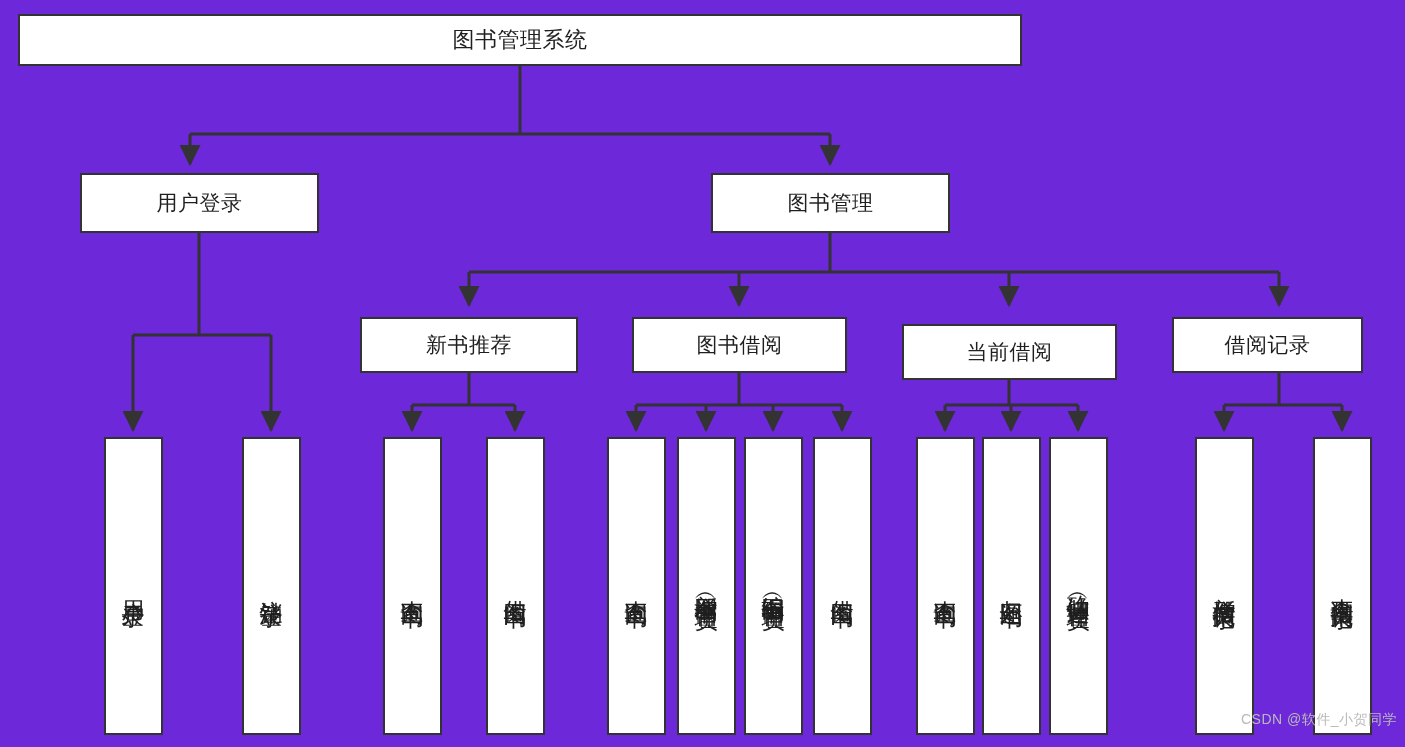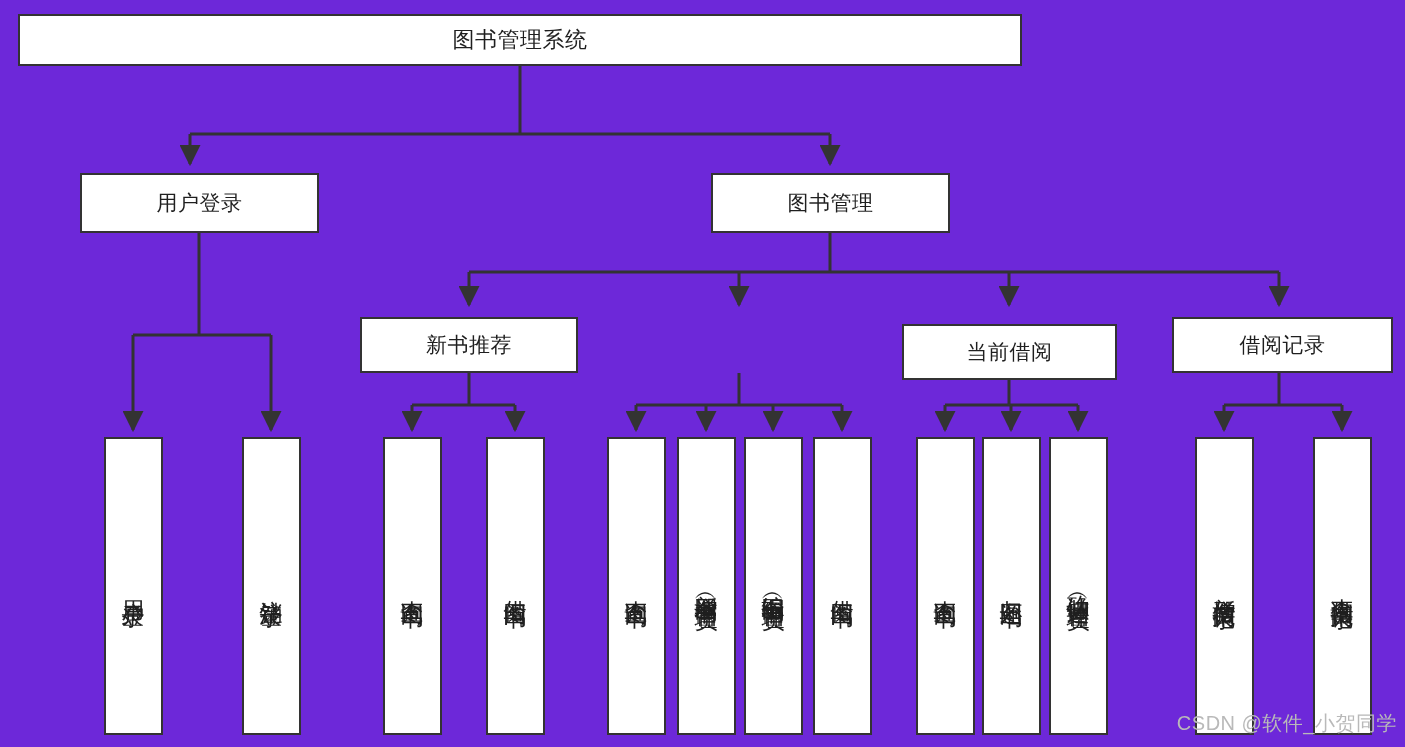--- a/index.html
+++ b/index.html
@@ -63,22 +63,22 @@
     text-orientation: upright;
     font-size: 23px;
     line-height: 1.05;
     letter-spacing: 2px;
     max-height: 100%;
     white-space: normal;
   }
   .watermark {
     position: absolute;
     right: 8px;
-    bottom: 10px;
-    font-size: 20px;
+    bottom: 18px;
+    font-size: 14px;
     color: #b9b9b9;
     letter-spacing: 0.5px;
     z-index: 5;
     white-space: nowrap;
   }
 </style>
 </head>
 <body>
 
 <div id="diagram">
@@ -140,24 +140,27 @@
   <div class="node horiz" style="left:80px; top:173px; width:239px; height:60px;">
     <span class="label">用户登录</span>
   </div>
   <div class="node horiz" style="left:711px; top:173px; width:239px; height:60px;">
     <span class="label">图书管理</span>
   </div>
 
   <div class="node horiz" style="left:360px; top:317px; width:218px; height:56px;">
     <span class="label">新书推荐</span>
   </div>
+  <div class="node horiz" style="left:632px; top:317px; width:215px; height:56px;">
+    <span class="label">图书借阅</span>
+  </div>
   <div class="node horiz" style="left:902px; top:324px; width:215px; height:56px;">
     <span class="label">当前借阅</span>
   </div>
-  <div class="node horiz" style="left:1172px; top:317px; width:221px; height:56px;">
+  <div class="node horiz" style="left:1172px; top:317px; width:191px; height:56px;">
     <span class="label">借阅记录</span>
   </div>
 
   <div class="node vert" style="left:104px; top:437px; width:59px; height:298px;">
     <span class="label">用户登录</span>
   </div>
   <div class="node vert" style="left:242px; top:437px; width:59px; height:298px;">
     <span class="label">注销登录</span>
   </div>
 

